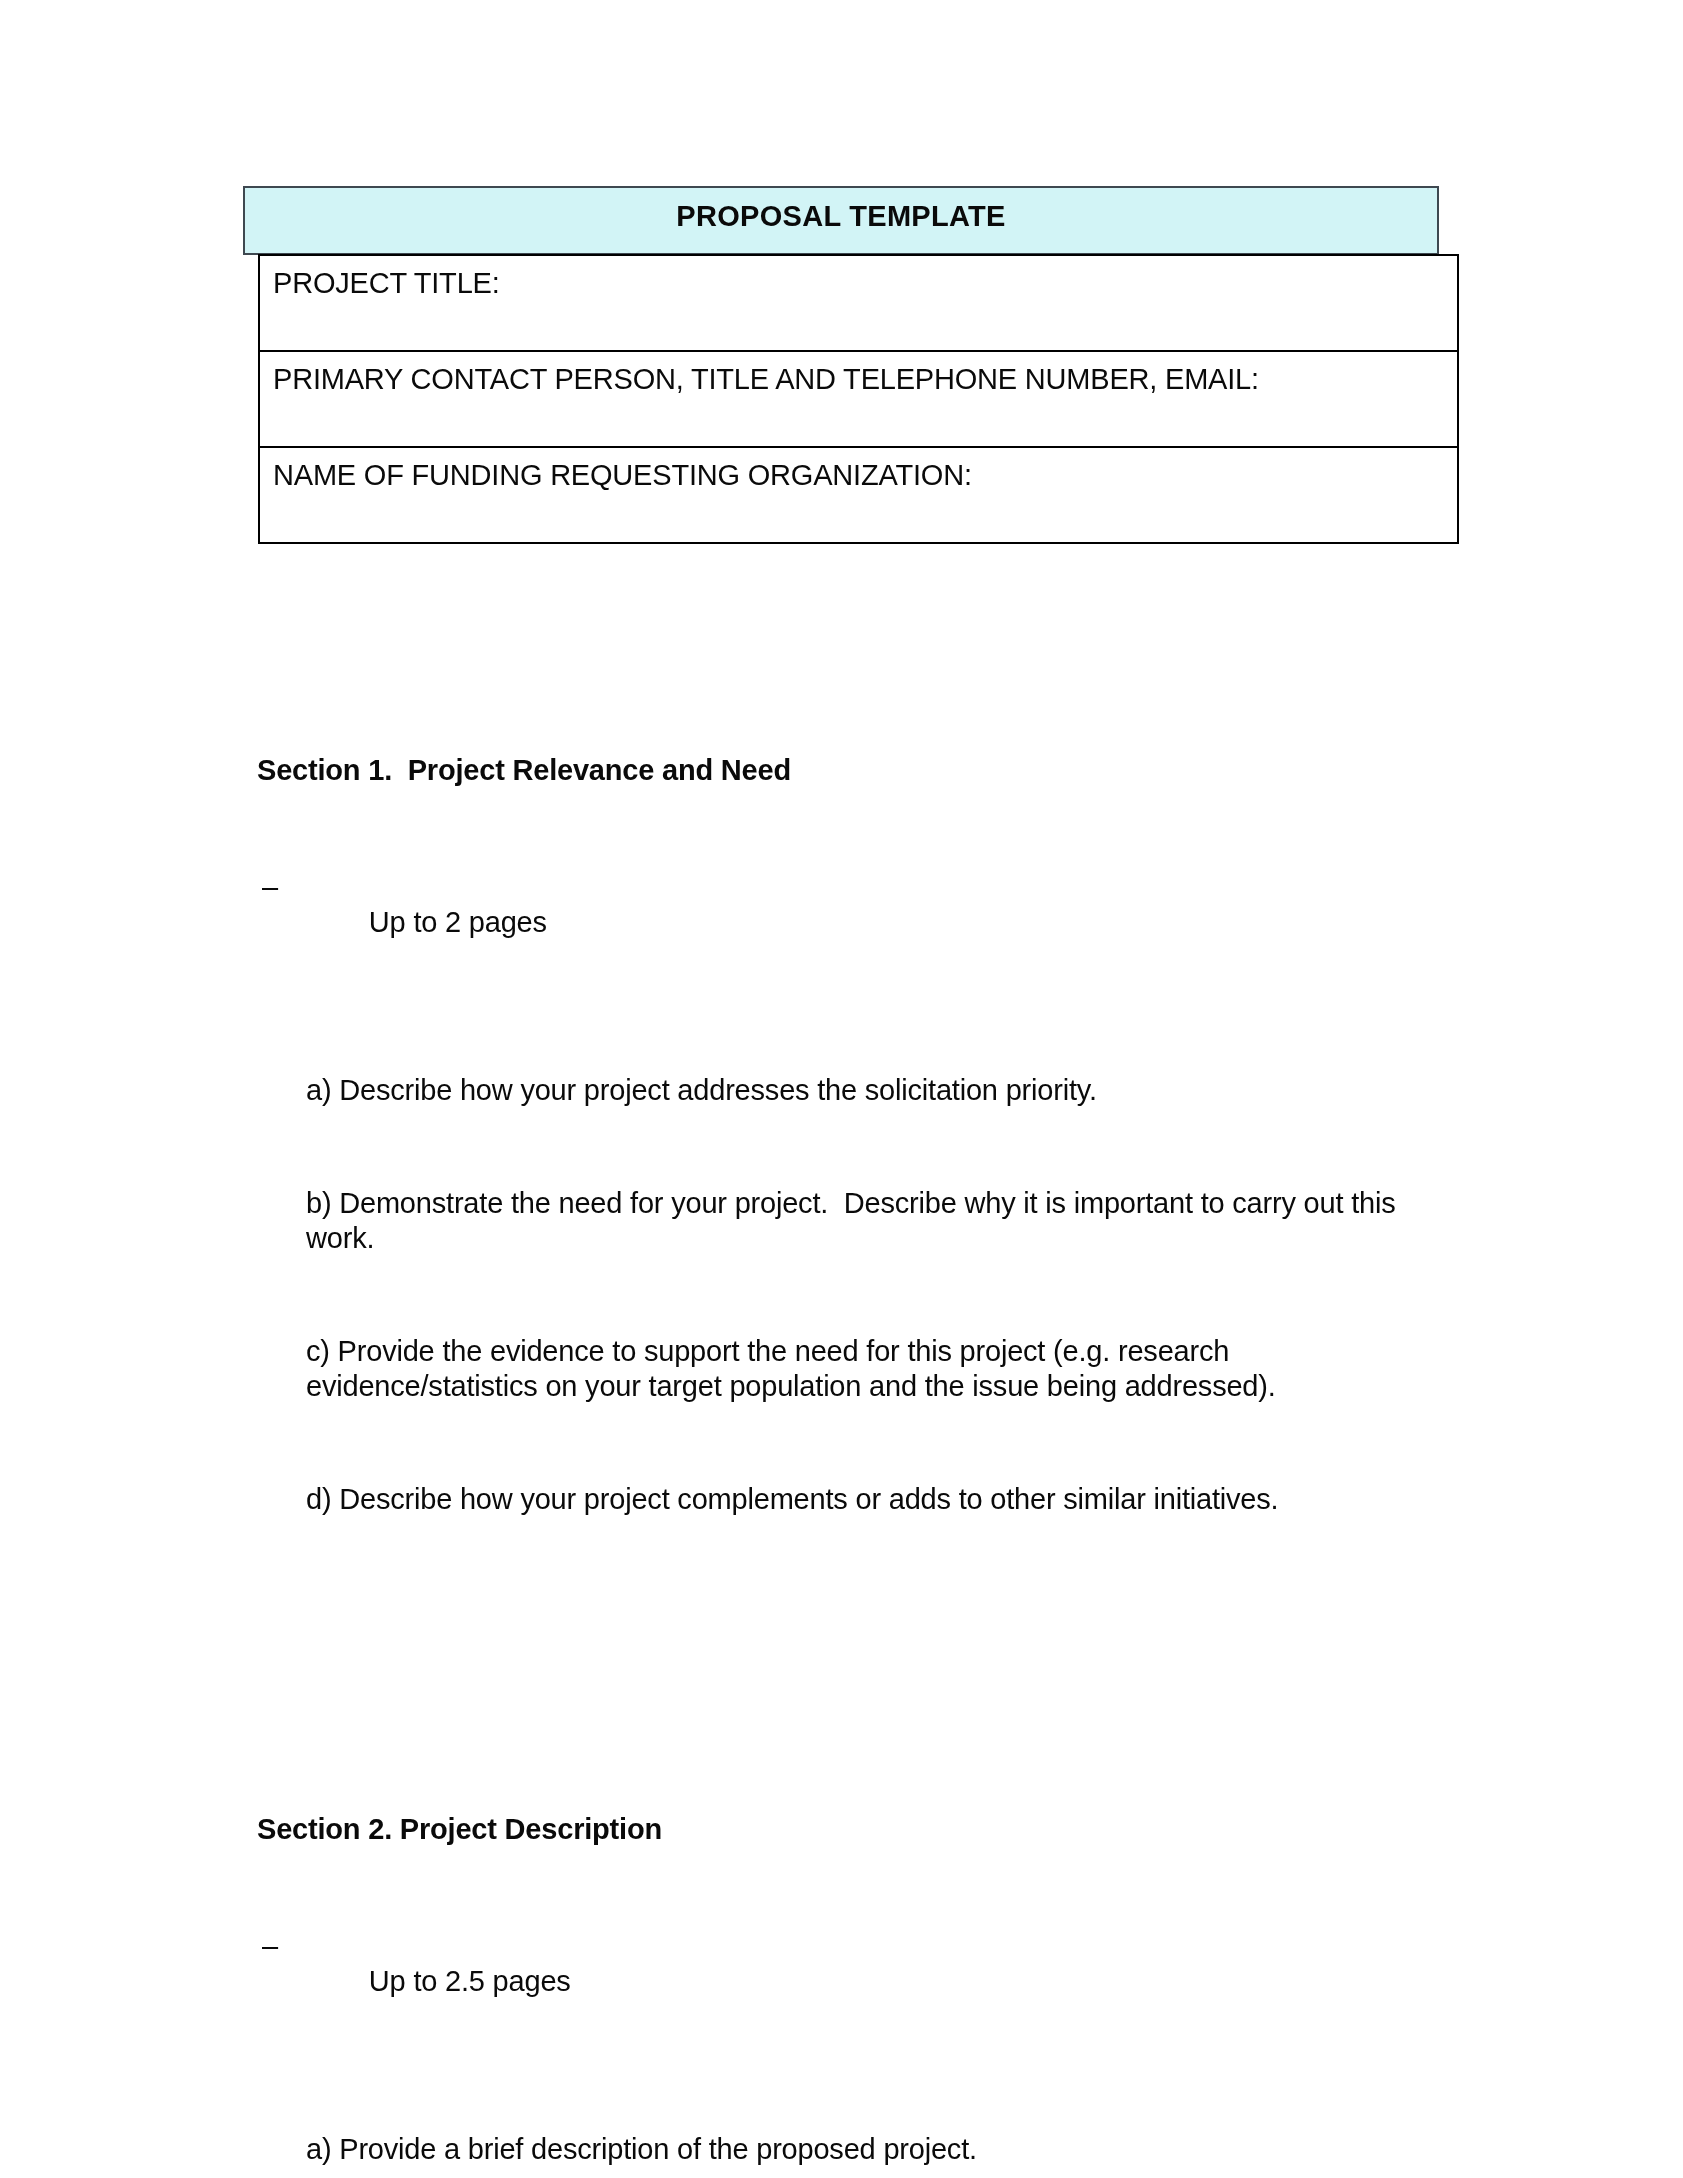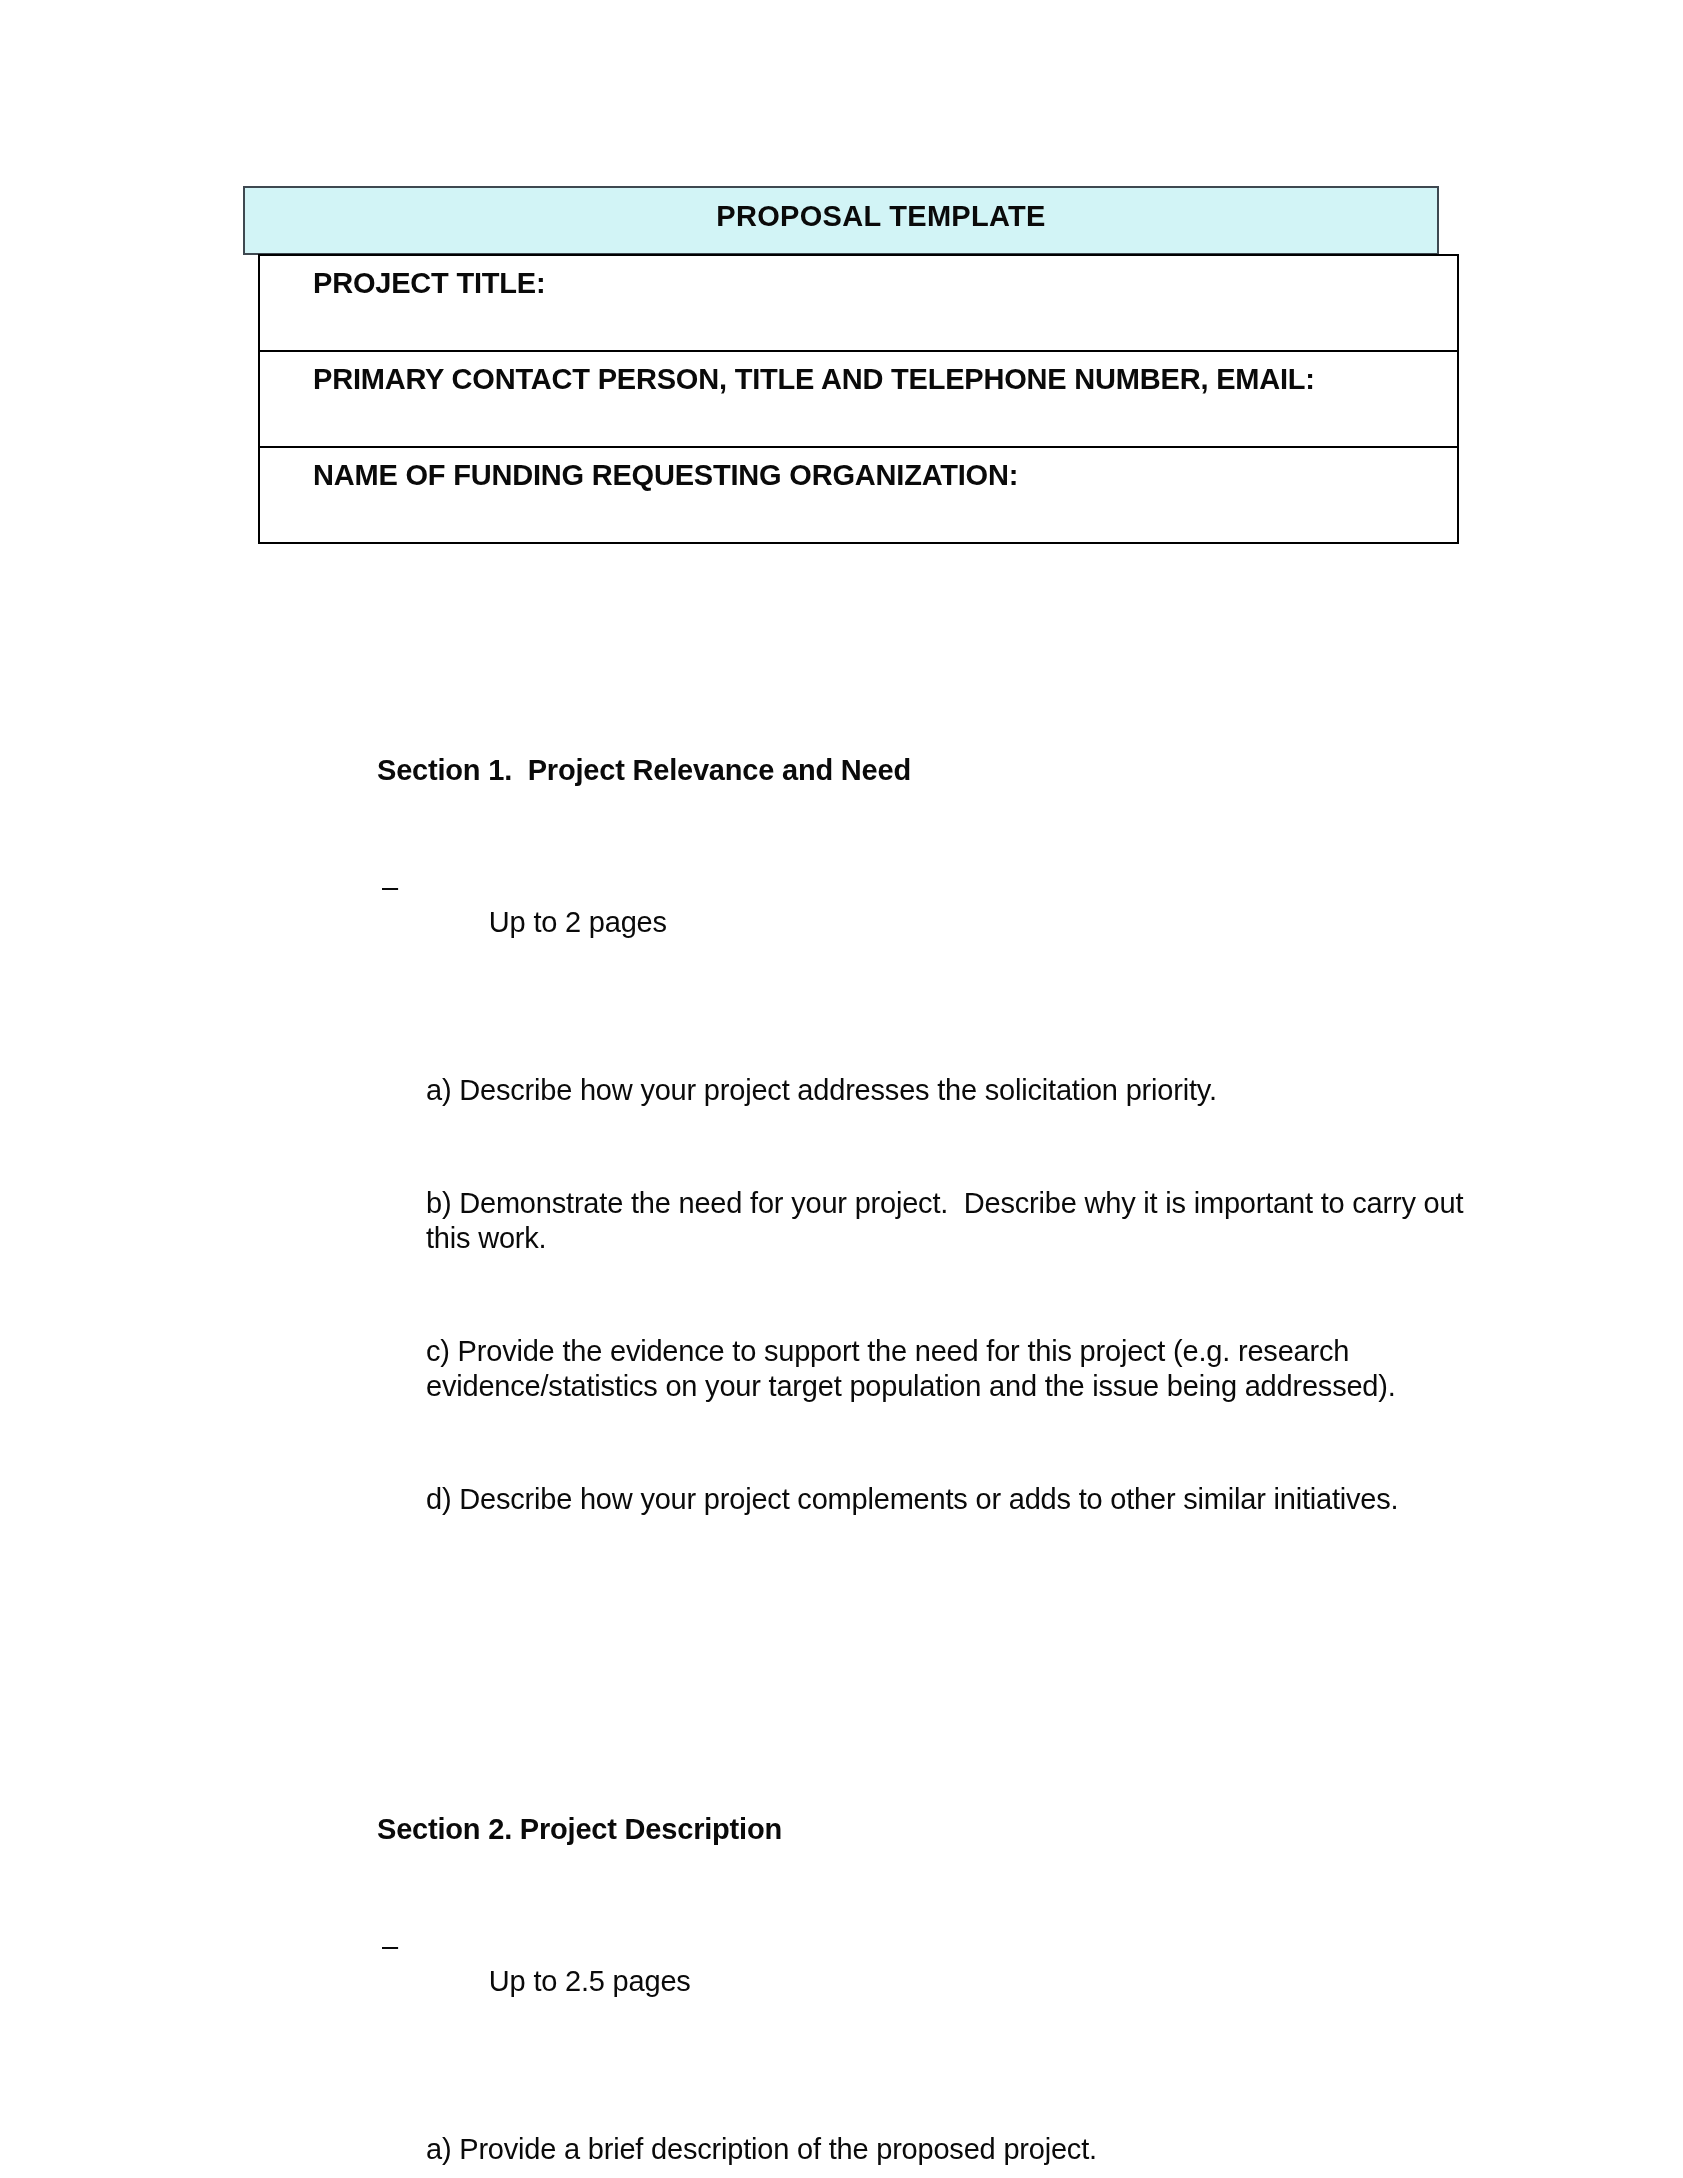--- a/index.html
+++ b/index.html
@@ -1,15 +1,15 @@
 <!DOCTYPE html>
 <html style="--header-bg: #d2f4f6; --box-border: #3e4850; --table-border: #000000; --text: #0a0a0a;"><head>
 <meta charset="utf-8">
 <style>
-  * { box-sizing: border-box; padding-left: 40px; }
+  * { box-sizing: border-box; }
   html, body { margin: 0; padding: 0; }
   body {
     width: 1683px; height: 2178px;
     background: #ffffff;
     font-family: "Liberation Sans", "DejaVu Sans", sans-serif;
     color: var(--text, #0a0a0a);
   }
   .page {
     position: relative;
     width: 1683px; height: 2178px;
@@ -32,21 +32,21 @@
     left: 258px; top: 254px;
     width: 1201px;
     border-collapse: collapse;
     table-layout: fixed;
   }
   table.info-table td {
     border: 2px solid var(--table-border, #000000);
     height: 96px;
     vertical-align: top;
     padding: 10px 13px;
-    font-size: 29px; font-weight: 700;
+    font-size: 29px; font-weight: 400;
     line-height: 35px;
     letter-spacing: -0.2px;
   }
   .content {
     position: absolute;
     left: 257px; top: 578px;
     width: 1208px;
     font-size: 29px;
     line-height: 35px;
     letter-spacing: -0.2px;

